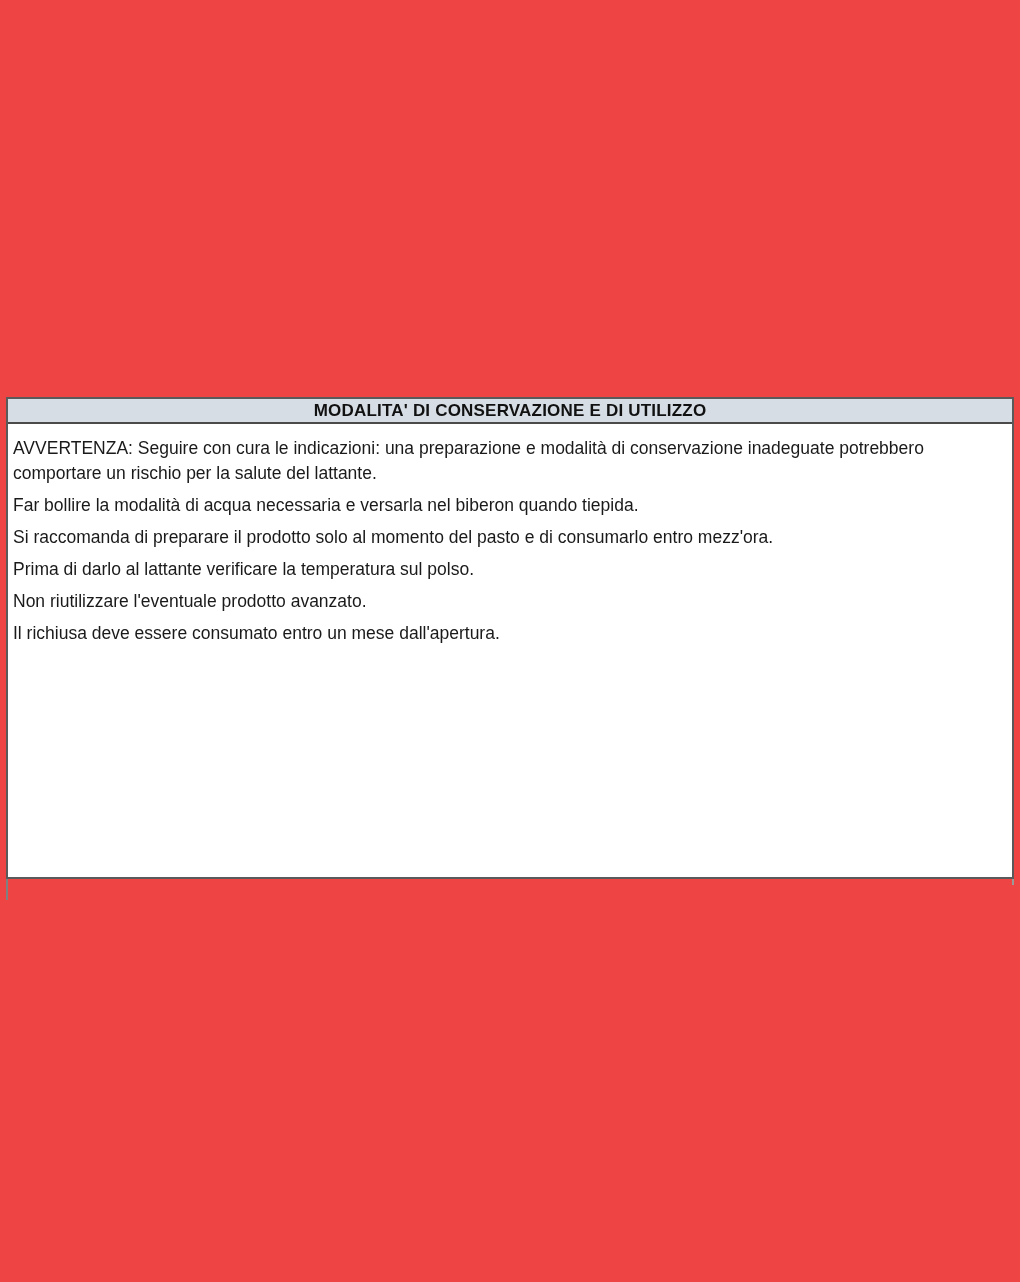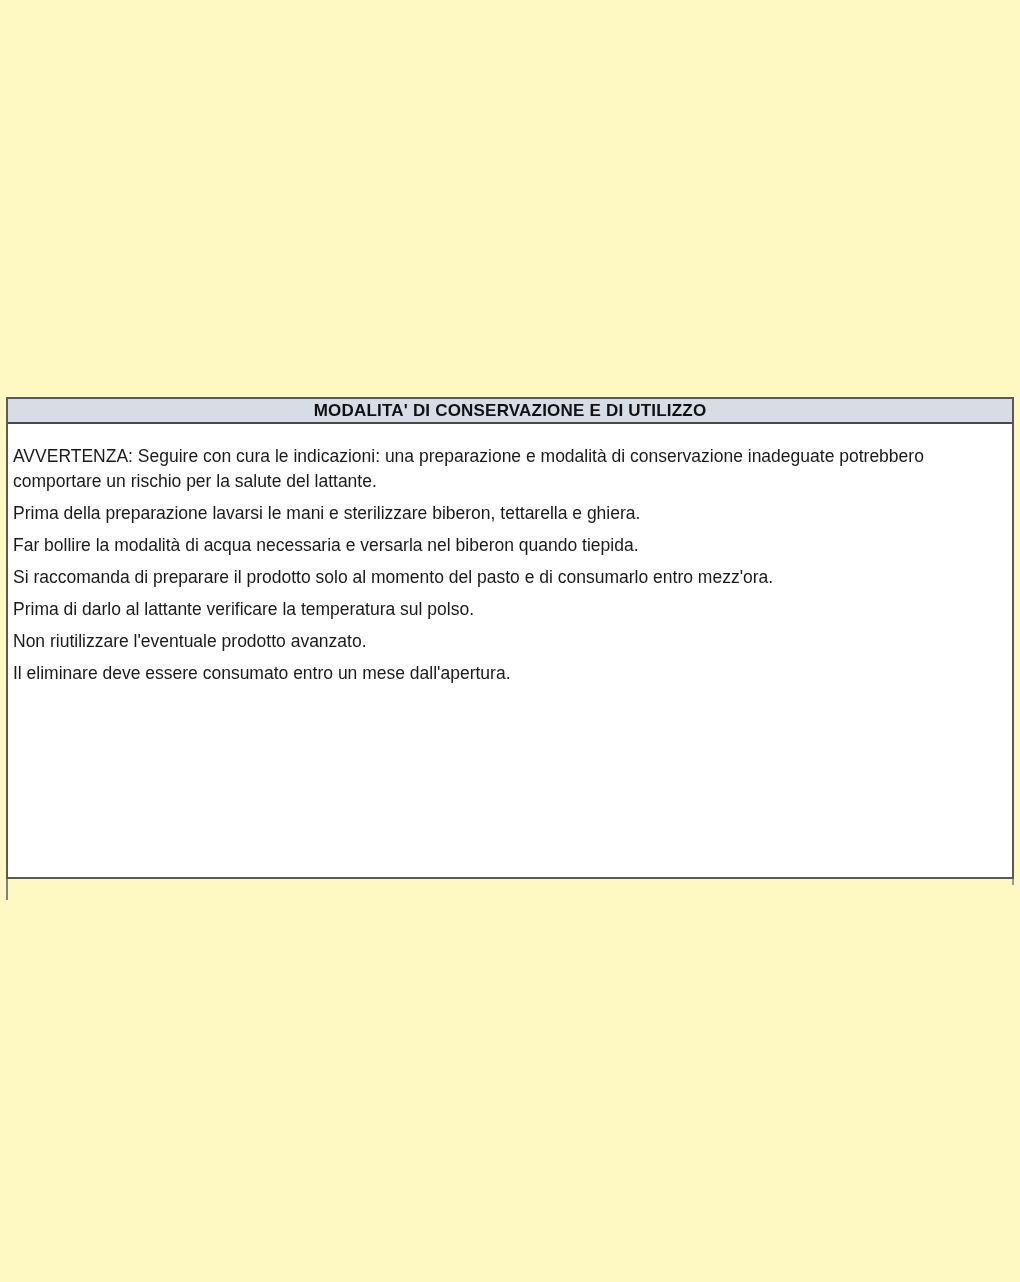--- a/index.html
+++ b/index.html
@@ -5,21 +5,21 @@
   html, body {
     margin: 0;
     padding: 0;
     background: #ffffff;
     font-family: "Liberation Sans", "DejaVu Sans", sans-serif;
   }
   .page {
     position: relative;
     width: 1020px;
     height: 1282px;
-    background: #fef9c3;
+    background: #ef4444;
     overflow: hidden;
   }
   .doc-table {
     position: absolute;
     left: 6px;
     top: 397px;
     width: 1008px;
     height: 482px;
     box-sizing: border-box;
     border: 2px solid #5a5a5a;
@@ -41,21 +41,21 @@
     box-sizing: border-box;
     padding: 0 5px;
     color: #1a1a1a;
     font-size: 17.5px;
     line-height: 25px;
   }
   .table-body p {
     margin: 7px 0;
   }
   .table-body p:first-child {
-    margin-top: 20px;
+    margin-top: 12px;
   }
   .border-stub-left {
     position: absolute;
     left: 6px;
     top: 879px;
     width: 2px;
     height: 21px;
     background: #808080;
   }
   .border-stub-right {
@@ -69,25 +69,24 @@
 </style>
 </head>
 <body>
 
 <div class="page">
 
   <div class="doc-table">
     <div class="table-header">MODALITA' DI CONSERVAZIONE E DI UTILIZZO</div>
     <div class="table-body">
       <p>AVVERTENZA: Seguire con cura le indicazioni: una preparazione e modalità di conservazione inadeguate potrebbero comportare un rischio per la salute del lattante.</p>
-      <p>Prima della preparazione lavarsi le mani e sterilizzare biberon, tettarella e ghiera.</p>
       <p>Far bollire la modalità di acqua necessaria e versarla nel biberon quando tiepida.</p>
       <p>Si raccomanda di preparare il prodotto solo al momento del pasto e di consumarlo entro mezz'ora.</p>
       <p>Prima di darlo al lattante verificare la temperatura sul polso.</p>
       <p>Non riutilizzare l'eventuale prodotto avanzato.</p>
-      <p>Il eliminare deve essere consumato entro un mese dall'apertura.</p>
+      <p>Il richiusa deve essere consumato entro un mese dall'apertura.</p>
     </div>
   </div>
 
   <div class="border-stub-left"></div>
   <div class="border-stub-right"></div>
 
 </div>
 
 </body></html>

